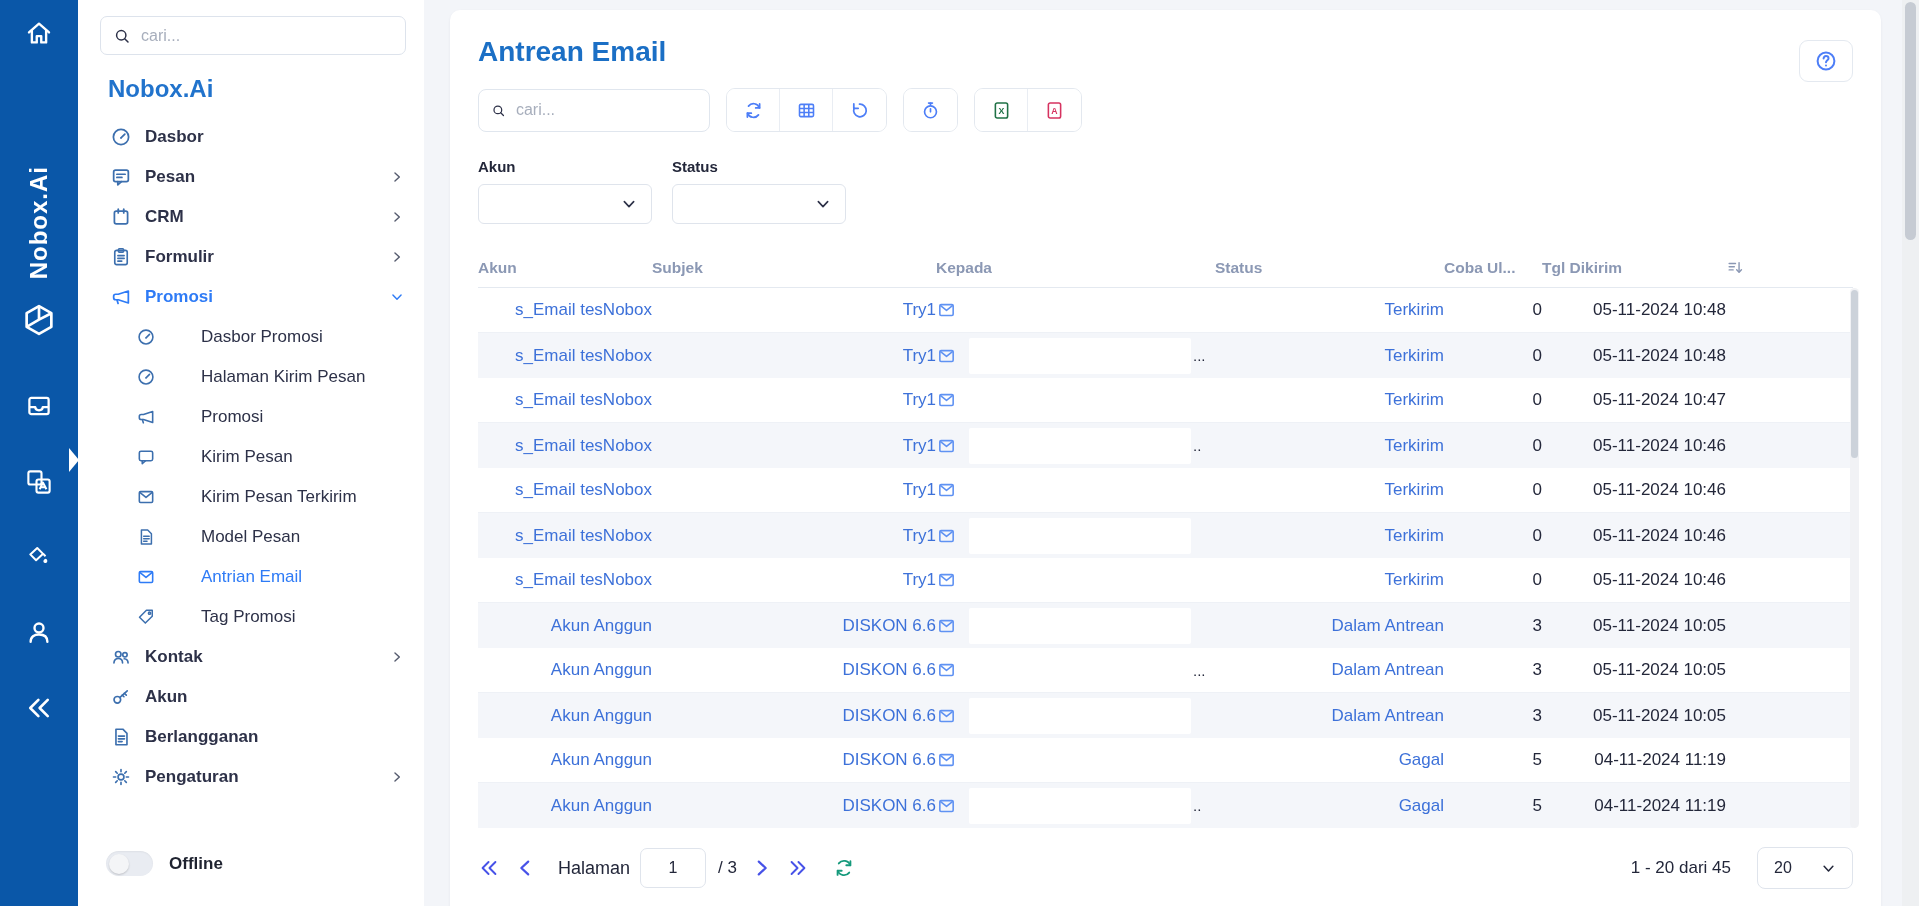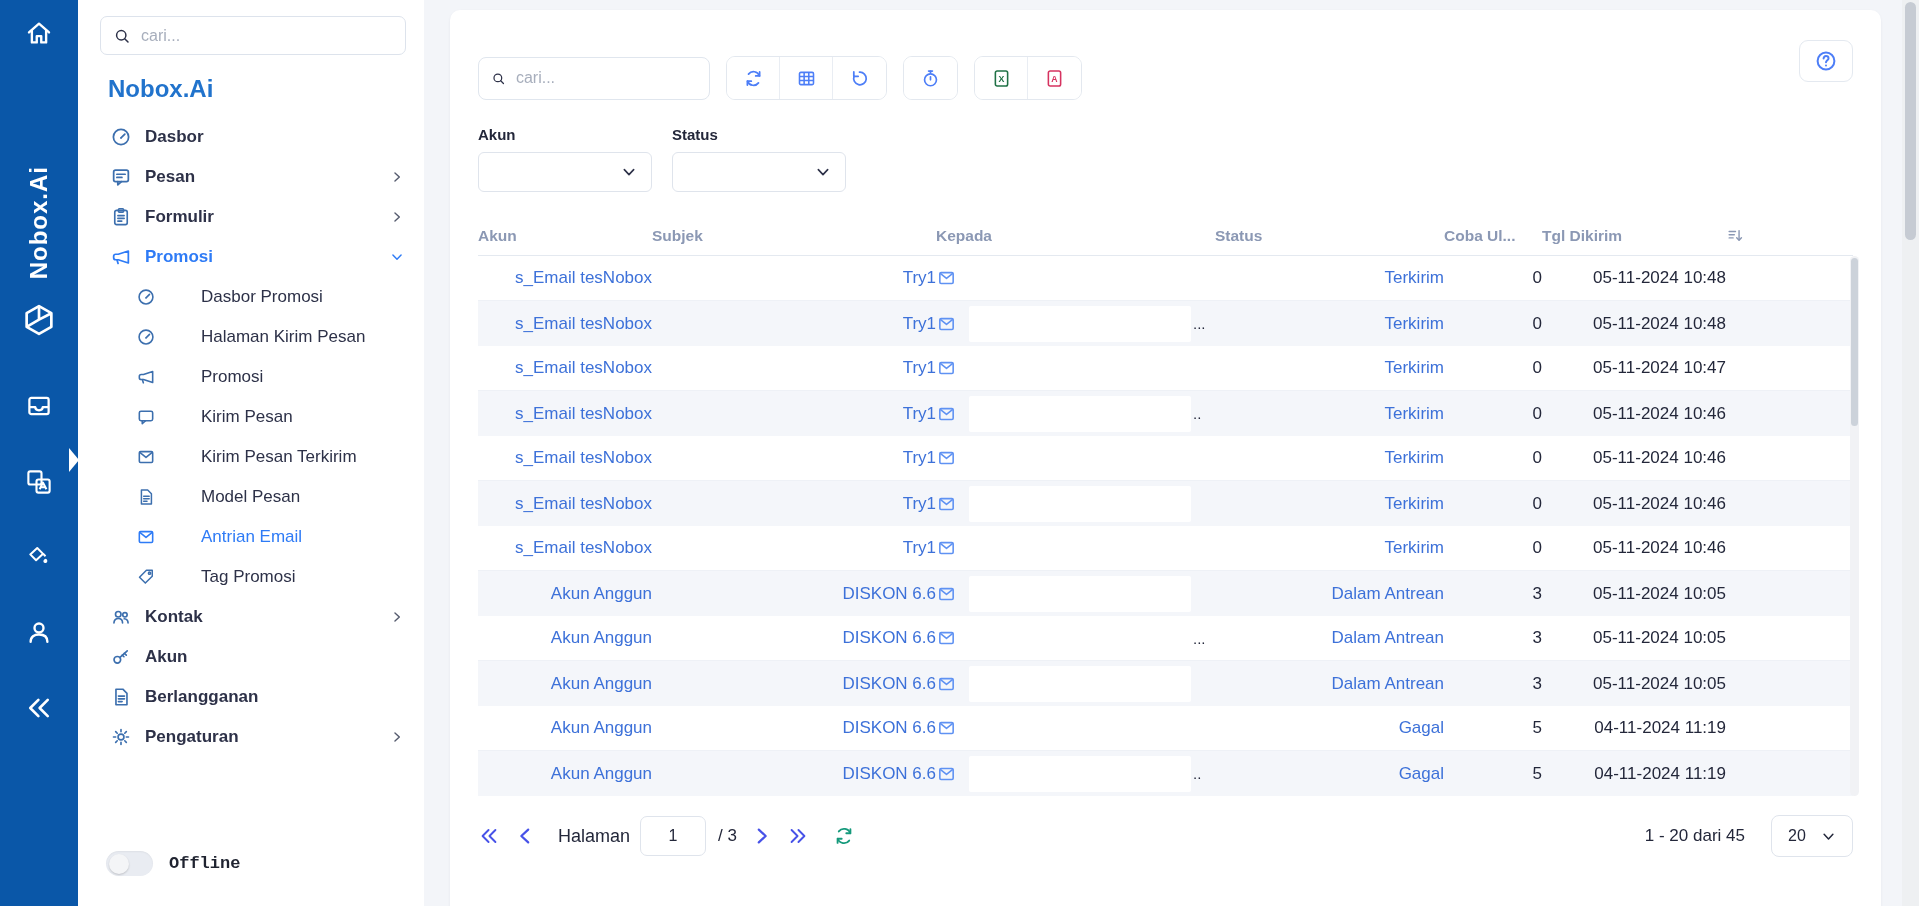--- a/index.html
+++ b/index.html
@@ -30,21 +30,21 @@
   .side-brand{margin:20px 0 6px 30px;font-size:24px;font-weight:700;color:#2173cc;}
   .menu{list-style:none;margin-top:8px;}
   .menu li{height:40px;display:flex;align-items:center;position:relative;padding-left:32px;font-size:17px;font-weight:600;color:#2d3148;cursor:pointer;}
   .menu li.sub{padding-left:58px;font-weight:500;gap:32px;}
   .menu li .mi{width:22px;height:22px;margin-right:13px;color:#3c6fae;flex-shrink:0;}
   .menu li.sub .mi{width:20px;height:20px;}
   .menu li.active{color:#2e7bf6;}
   .menu li.active .mi{color:#2e7bf6;}
   .menu .chev{position:absolute;right:20px;color:#555b6e;width:14px;height:14px;}
   .menu li.active .chev{color:#2e7bf6;}
-  .side-bottom{margin-top:auto;display:flex;align-items:center;padding:0 24px 30px 28px;font-family:Liberation Mono, monospace;}
+  .side-bottom{margin-top:auto;display:flex;align-items:center;padding:0 24px 30px 28px;}
   .toggle{width:47px;height:25px;border-radius:13px;background:#e9ecf2;position:relative;cursor:pointer;flex-shrink:0;box-shadow:inset 0 1px 2px rgba(0,0,0,.05);}
   .toggle .knob{position:absolute;left:3px;top:2.5px;width:20px;height:20px;border-radius:50%;background:#f4f5f7;box-shadow:0 1px 2px rgba(0,0,0,.18);}
   .side-bottom .lbl{margin-left:16px;font-size:17px;font-weight:600;color:#1f2330;}
 
   
   .content{flex:1;position:relative;}
   .card{position:absolute;left:26px;right:38px;top:10px;bottom:-12px;background:#fff;border-radius:10px;box-shadow:0 1px 3px rgba(20,40,80,.06);padding:26px 28px;}
   .page-title{font-size:28px;font-weight:700;color:#1b6fc5;}
   .help-btn{position:absolute;top:30px;right:28px;width:54px;height:42px;border:1px solid #e4e9f0;border-radius:9px;background:#fff;display:flex;align-items:center;justify-content:center;color:#4d7ef7;cursor:pointer;}
 
@@ -83,21 +83,21 @@
   
   .pager{display:flex;align-items:center;margin-top:16px;height:48px;}
   .pg-ic{color:#4752e8;width:22px;height:22px;cursor:pointer;}
   .pg-ic + .pg-ic{margin-left:14px;}
   .pg-word{margin:0 10px 0 22px;font-size:18px;color:#23273a;}
   .pg-input{width:66px;height:40px;border:1px solid #dfe4ec;border-radius:7px;text-align:center;font-size:16px;font-family:inherit;color:#23273a;outline:none;}
   .pg-total{margin:0 14px 0 12px;font-size:17px;color:#23273a;}
   .pg-refresh{color:#169a7c;margin-left:24px;cursor:pointer;}
   .pg-right{margin-left:auto;display:flex;align-items:center;}
   .pg-range{font-size:17px;color:#23273a;}
-  .pg-size{margin-left:26px;width:82px;height:42px;border:1px solid #dfe4ec;border-radius:8px;display:flex;align-items:center;justify-content:space-between;padding:0 16px;font-size:16px;color:#23273a;cursor:pointer;}
+  .pg-size{margin-left:26px;width:96px;height:42px;border:1px solid #dfe4ec;border-radius:8px;display:flex;align-items:center;justify-content:space-between;padding:0 16px;font-size:16px;color:#23273a;cursor:pointer;}
 
   
   .page-scrollbar{position:absolute;right:0;top:0;width:17px;height:100%;background:#eef0f2;}
   .page-scrollbar .pthumb{position:absolute;left:3px;top:2px;width:11px;height:238px;border-radius:6px;background:#c6cbd3;}
 </style>
 </head>
 <body>
 
 <svg width="0" height="0" style="position:absolute">
   <defs>
@@ -369,20 +369,29 @@
           <svg class="mi">
             <use href="#i-message"></use>
           </svg>
           <span>Pesan</span>
           <svg class="chev">
             <use href="#i-chev-r"></use>
           </svg>
         </li>
       <li>
           <svg class="mi">
+            <use href="#i-calendar"></use>
+          </svg>
+          <span>CRM</span>
+          <svg class="chev">
+            <use href="#i-chev-r"></use>
+          </svg>
+        </li>
+      <li>
+          <svg class="mi">
             <use href="#i-clipboard"></use>
           </svg>
           <span>Formulir</span>
           <svg class="chev">
             <use href="#i-chev-r"></use>
           </svg>
         </li>
       <li class="active">
           <svg class="mi">
             <use href="#i-megaphone"></use>
@@ -474,20 +483,21 @@
     <div class="side-bottom">
       <span class="toggle">
           <span class="knob"></span>
         </span>
       <span class="lbl">Offline</span>
     </div>
   </nav>
 
   <main class="content">
     <div class="card">
+      <h1 class="page-title">Antrean Email</h1>
       <button class="help-btn">
           <svg width="24" height="24">
             <use href="#i-question"></use>
           </svg>
         </button>
 
       <div class="toolbar">
         <div class="tb-search">
           <svg width="17" height="17">
               <use href="#i-search"></use>

